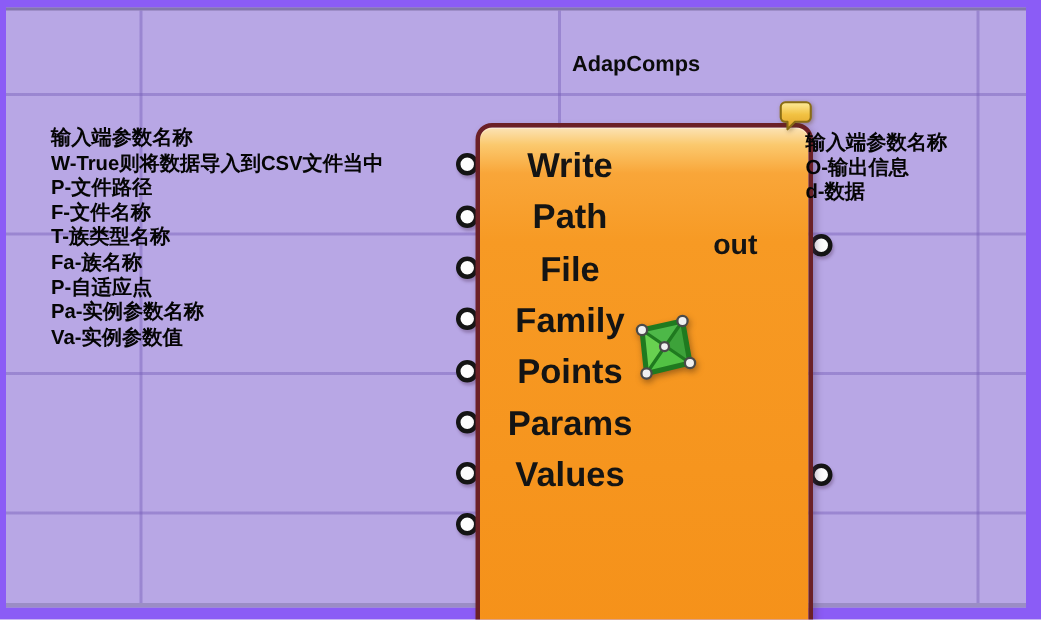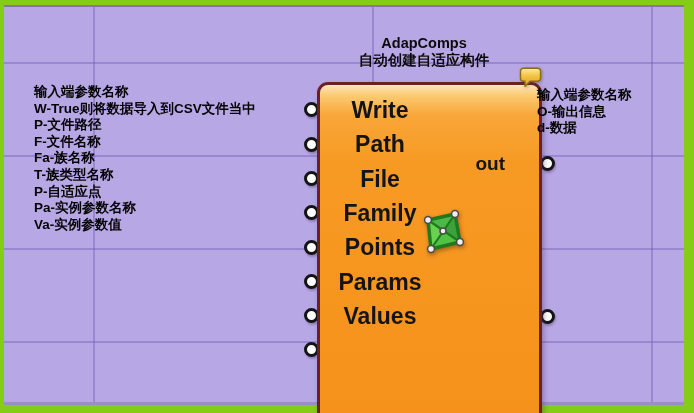--- a/index.html
+++ b/index.html
@@ -1,17 +1,17 @@
 <!DOCTYPE html>
 <html><head>
 <meta charset="utf-8">
 <style>
   html,body{margin:0;padding:0;}
   body{width:694px;height:413px;background:#ffffff;font-family:"Liberation Sans",sans-serif;overflow:hidden;}
-  .screen{position:relative;width:694px;height:413px;background:#84cc16;}
+  .screen{position:relative;width:694px;height:413px;background:#8b5cf6;}
 
   .canvas{
     position:absolute;left:4px;top:5px;width:680px;height:400px;box-sizing:border-box;
     background-color:#b8a7e5;
     background-image:
       linear-gradient(to right, rgba(118,94,184,0.45) 2px, transparent 2px),
       linear-gradient(to bottom, rgba(118,94,184,0.45) 2px, transparent 2px);
     background-size:279px 100%, 100% 93px;
     background-position:89px 0px, 0px 55px;
     border-top:2px solid #8376ac;
@@ -67,30 +67,29 @@
     filter:drop-shadow(1px 1.5px 1.5px rgba(90,60,20,0.45));}
 </style>
 </head>
 <body>
 
 <div class="screen">
   <div class="canvas">
 
     <div class="title-block">
       <div class="title-line1">AdapComps</div>
-      <div class="title-line2">自动创建自适应构件</div>
     </div>
 
     <div class="notes left-notes">
       <div>输入端参数名称</div>
       <div>W-True则将数据导入到CSV文件当中</div>
       <div>P-文件路径</div>
       <div>F-文件名称</div>
+      <div>T-族类型名称</div>
       <div>Fa-族名称</div>
-      <div>T-族类型名称</div>
       <div>P-自适应点</div>
       <div>Pa-实例参数名称</div>
       <div>Va-实例参数值</div>
     </div>
 
     <div class="notes right-notes">
       <div>输入端参数名称</div>
       <div>O-输出信息</div>
       <div>d-数据</div>
     </div>

